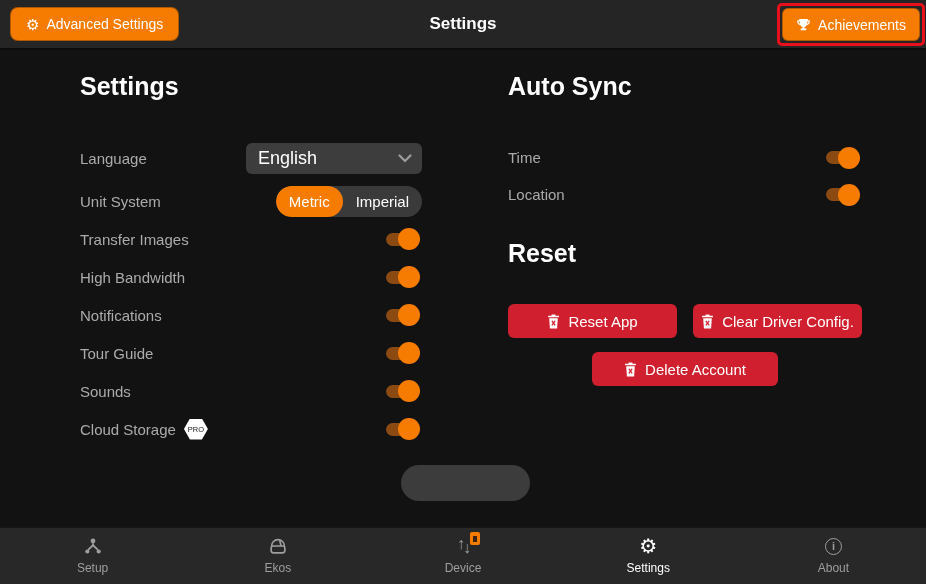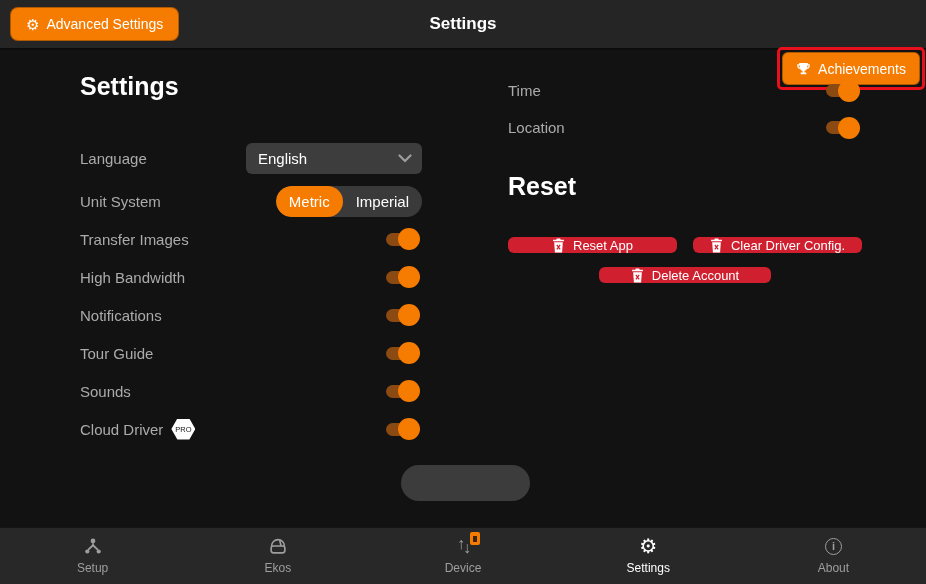--- a/index.html
+++ b/index.html
@@ -25,42 +25,42 @@
   .orange-btn {
     display:flex; align-items:center; gap:7px;
     background:#F57C00; color:#fff;
     height:34px; padding:0 15px; border-radius:8px;
     font-size:14px; border:1px solid rgba(0,0,0,.28);
     cursor:pointer; white-space:nowrap;
   }
   .adv-btn { margin-left:10px; }
   .ach-wrap {
     position:absolute; right:1px; top:3px;
-    border:3px solid #E8101C; border-radius:5px; padding:2px;margin-top:44px;
+    border:3px solid #E8101C; border-radius:5px; padding:2px;
   }
   .ach-btn { height:33px; border-radius:6px; padding:0 13px; }
   .gear-glyph { font-size:15px; line-height:1; }
 
   
   .left-col  { position:absolute; left:80px;  top:72px; width:342px; }
   .right-col { position:absolute; left:508px; top:72px; width:354px; }
   .section-title { font-size:25px; font-weight:bold; color:#fff; margin-bottom:38px; }
   .row {
     display:flex; justify-content:space-between; align-items:center;
     height:38px;
   }
   .row-label { font-size:15px; color:#ababab; display:flex; align-items:center; gap:8px; }
 
   
   .dropdown {
     width:176px; height:31px; background:#3d3d3d; border-radius:6px;
     display:flex; align-items:center; justify-content:space-between;
     padding:0 10px 0 12px; cursor:pointer;
   }
-  .dropdown-value { font-size:15px; color:#fff; }
+  .dropdown-value { font-size:18px; color:#fff; }
 
   
   .segmented {
     display:flex; align-items:center; background:#3a3a3a; border-radius:16px;
     height:31px; overflow:hidden;
   }
   .seg-opt { font-size:15px; padding:0 13px; height:31px; display:flex; align-items:center; color:#fff; cursor:pointer; }
   .seg-opt.selected { background:#F57C00; border-radius:16px;text-align:center; }
 
   
@@ -78,21 +78,21 @@
     width:24px; height:21px; background:#fff; color:#161616;
     clip-path:polygon(25% 0,75% 0,100% 50%,75% 100%,25% 100%,0 50%);
     font-size:7.5px; font-weight:normal; display:flex; align-items:center; justify-content:center;
   }
 
   
   .btn-grid-top { display:flex; gap:16px; margin-bottom:14px; }
   .btn-grid-bottom { display:flex; justify-content:center; }
   .danger-btn {
     background:#D0202F; color:#fff; border:none; border-radius:6px;
-    height:16px; font-size:13px; font-family:inherit;
+    height:34px; font-size:15px; font-family:inherit;
     display:flex; align-items:center; justify-content:center; gap:8px;
     cursor:pointer; flex:1; white-space:nowrap;
   }
   .danger-btn.single { flex:none; padding:0 32px; }
   .reset-title { margin-top:26px; margin-bottom:36px; }
   .autosync-rows .row { height:37px; }
 
   
   .empty-pill {
     position:absolute; left:401px; top:465px; width:129px; height:36px;
@@ -189,28 +189,29 @@
   <div class="row">
     <span class="row-label">Tour Guide</span>
     <span class="switch"></span>
   </div>
   <div class="row">
     <span class="row-label">Sounds</span>
     <span class="switch"></span>
   </div>
   <div class="row">
     <span class="row-label">
-      <span>Cloud Driver</span>
+      <span>Cloud Storage</span>
       <span class="pro-badge">PRO</span>
     </span>
     <span class="switch"></span>
   </div>
 </div>
 
 <div class="right-col">
+  <div class="section-title">Auto Sync</div>
 
   <div class="autosync-rows">
     <div class="row">
       <span class="row-label">Time</span>
       <span class="switch"></span>
     </div>
     <div class="row">
       <span class="row-label">Location</span>
       <span class="switch"></span>
     </div>

